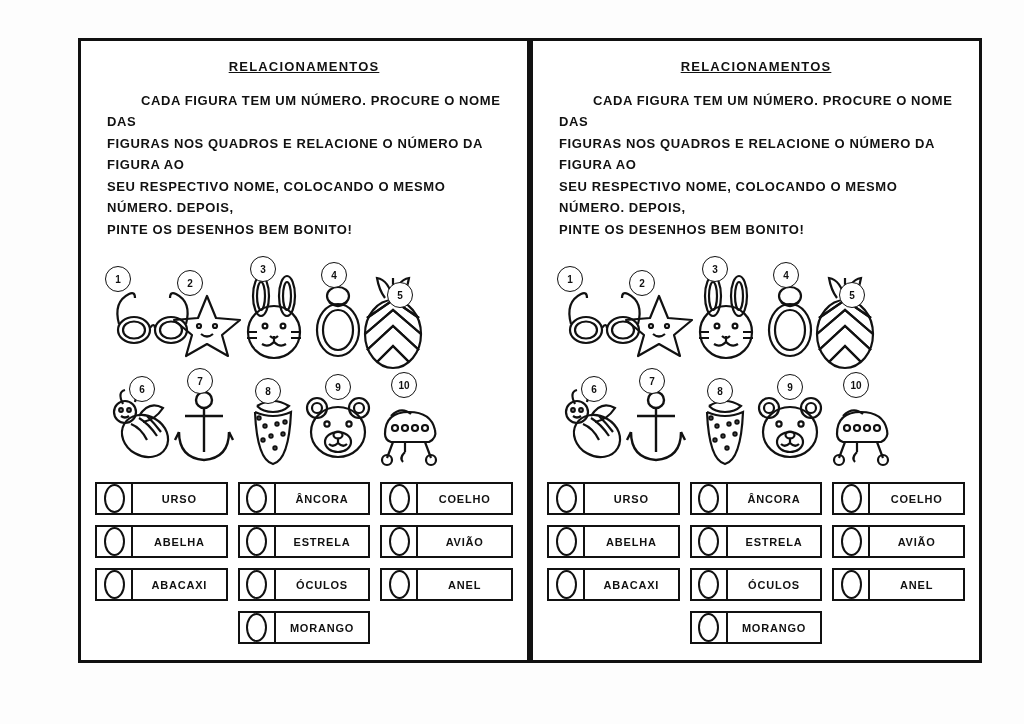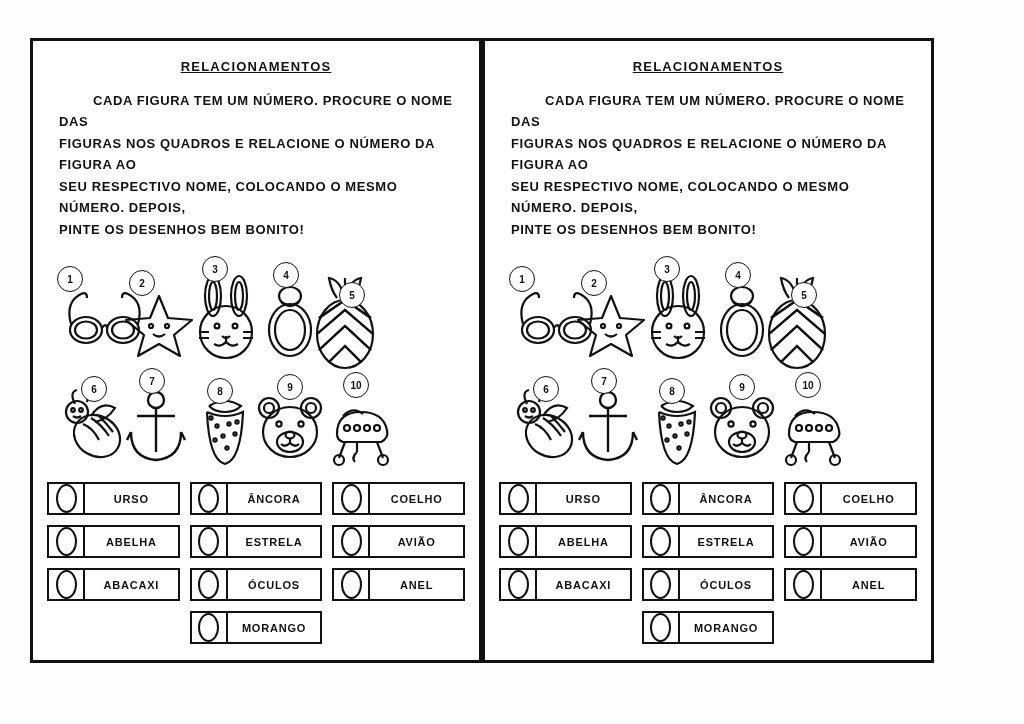--- a/index.html
+++ b/index.html
@@ -14,22 +14,22 @@
     overflow: hidden;
   }
   .page {
     position: relative;
     width: 1024px;
     height: 724px;
     background: #fdfdfd;
   }
   .sheets {
     display: flex;
-    justify-content: flex-start;
-    padding: 38px 30px 0 30px;
+    justify-content: flex-end;
+    padding: 38px 42px 0 30px;
     box-sizing: border-box;
   }
   .worksheet {
     width: 452px;
     height: 625px;
     border: 3px solid #111;
     box-sizing: border-box;
     background: #ffffff;
     position: relative;
     padding: 0;

